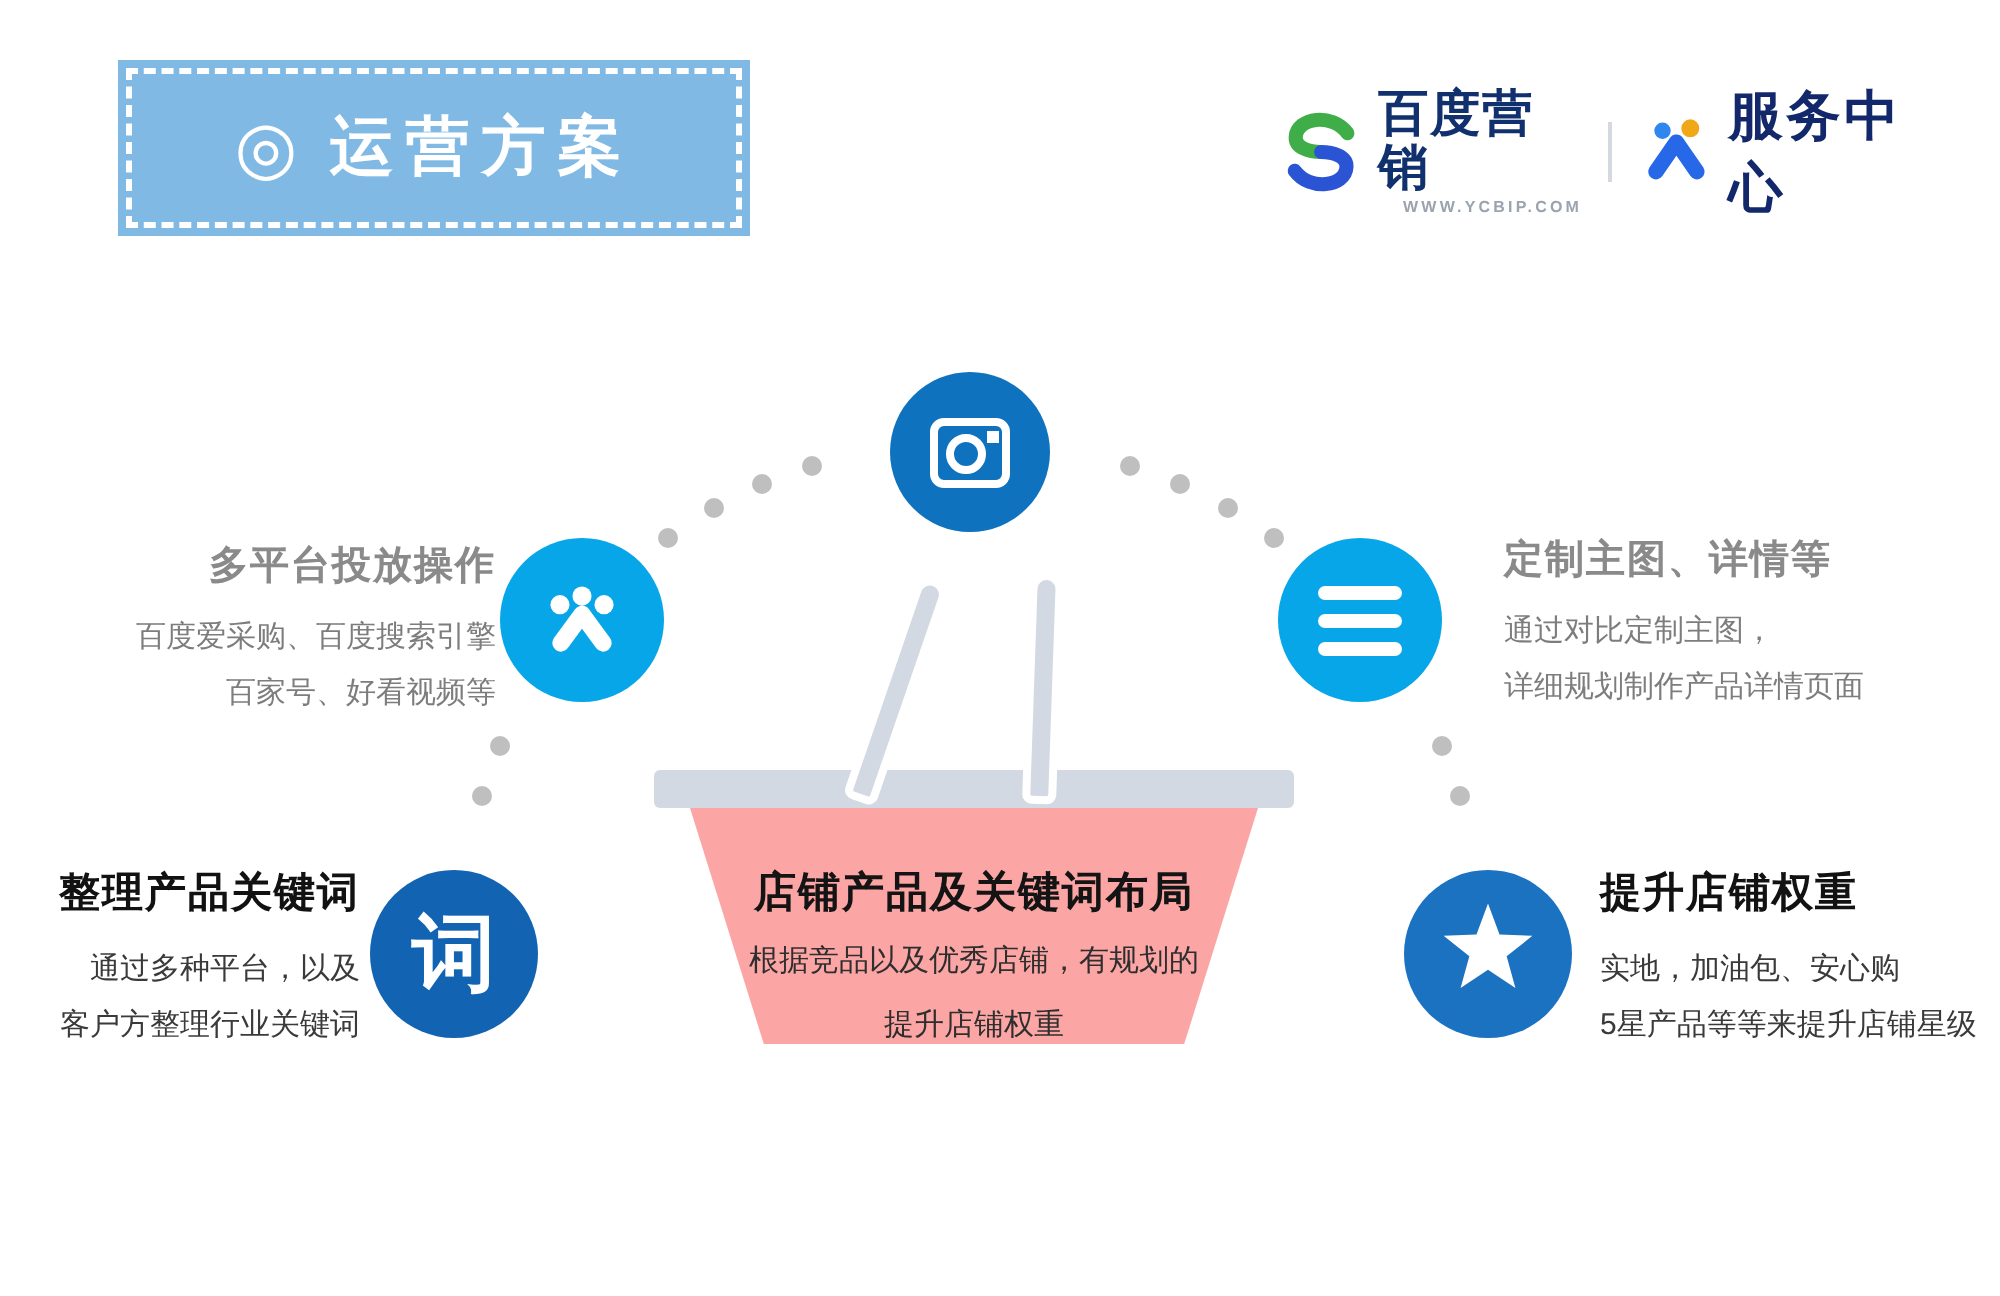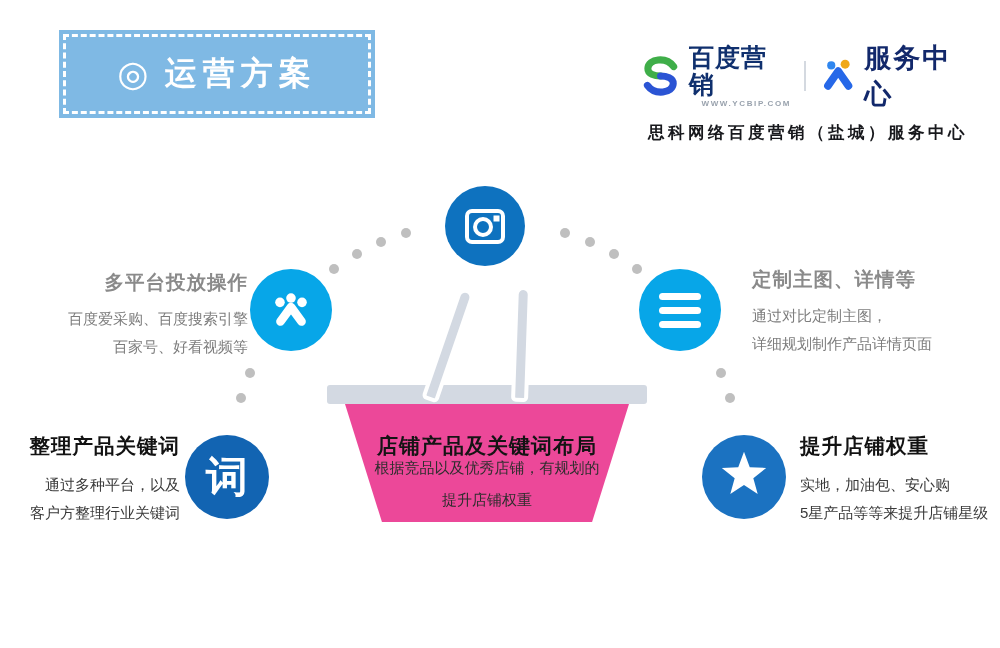--- a/index.html
+++ b/index.html
@@ -77,21 +77,21 @@
     padding-top: 28px;
   }
   .basket-handle {
     position: absolute; width: 17px; z-index: 4;
     border: 4px solid #ffffff;
     border-radius: 9px 9px 5px 5px;
   }
   .handle-left  { left: 440px; top: 286px; height: 118px; transform: rotate(19deg); }
   .handle-right { left: 513px; top: 286px; height: 116px; transform: rotate(2deg); }
   .basket-title { font-size: 21px; font-weight: bold; color: #141414; letter-spacing: 1px; }
-  .basket-line  { font-size: 15px; color: #2e2e2e; line-height: 1.1; }
+  .basket-line  { font-size: 15px; color: #2e2e2e; margin-top: 13px; line-height: 1.1; }
   .basket-line + .basket-line { margin-top: 15px; }
 
   
   .tblock { position: absolute; z-index: 3; }
   .tblock .t-title { font-weight: bold; letter-spacing: 1px; }
   .tblock .t-line { font-size: 15px; line-height: 28px; }
   .tblock-gray .t-title { font-size: 19.5px; color: #8a8a8a; margin-bottom: 9px; }
   .tblock-gray .t-line  { color: #7d7d7d; }
   .tblock-dark .t-title { font-size: 20.5px; color: #121212; margin-bottom: 11px; }
   .tblock-dark .t-line  { color: #3a3a3a; }
@@ -124,42 +124,41 @@
       </div>
       <div class="brand-divider"></div>
       <svg width="40" height="40" viewBox="0 0 48 48">
         <circle cx="15" cy="11" r="5" fill="#2f86ef"></circle>
         <circle cx="32" cy="9.5" r="5.5" fill="#f0a818"></circle>
         <path d="M 11 36 L 23.5 18 L 36 36" fill="none" stroke="#2668e8" stroke-width="9.5" stroke-linecap="round" stroke-linejoin="round"></path>
         <path d="M 23.5 28 L 17 40 L 30 40 Z" fill="#ffffff"></path>
       </svg>
       <span class="brand-product">服务中心</span>
     </div>
-    <div class="brand-tagline">思科网络百度营销（盐城）服务中心</div>
   </div>
 
   <div>
       <div class="dot" style="left: 235.603px; top: 392.928px; background: rgb(191, 191, 191);"></div>
       <div class="dot" style="left: 245.262px; top: 367.765px; background: rgb(191, 191, 191);"></div>
       <div class="dot" style="left: 329.145px; top: 264.178px; background: rgb(191, 191, 191);"></div>
       <div class="dot" style="left: 351.75px; top: 249.498px; background: rgb(191, 191, 191);"></div>
       <div class="dot" style="left: 375.765px; top: 237.262px; background: rgb(191, 191, 191);"></div>
       <div class="dot" style="left: 400.928px; top: 227.603px; background: rgb(191, 191, 191);"></div>
       <div class="dot" style="left: 560.072px; top: 227.603px; background: rgb(191, 191, 191);"></div>
       <div class="dot" style="left: 585.235px; top: 237.262px; background: rgb(191, 191, 191);"></div>
       <div class="dot" style="left: 609.25px; top: 249.498px; background: rgb(191, 191, 191);"></div>
       <div class="dot" style="left: 631.855px; top: 264.178px; background: rgb(191, 191, 191);"></div>
       <div class="dot" style="left: 715.738px; top: 367.765px; background: rgb(191, 191, 191);"></div>
       <div class="dot" style="left: 725.397px; top: 392.928px; background: rgb(191, 191, 191);"></div>
     </div>
 
   <div class="basket-rim" style="background-color: rgb(211, 217, 226);"></div>
   <div class="basket-handle handle-left" style="background-color: rgb(211, 217, 226);"></div>
   <div class="basket-handle handle-right" style="background-color: rgb(211, 217, 226);"></div>
-  <div class="basket-body" style="background-color: #ec4899;">
+  <div class="basket-body" style="background-color: #fca5a5;">
     <div class="basket-title">店铺产品及关键词布局</div>
     <div class="basket-line">根据竞品以及优秀店铺，有规划的</div>
     <div class="basket-line">提升店铺权重</div>
   </div>
 
   <div class="node node-camera" style="background-color: rgb(14, 114, 191);">
     <svg width="48" height="48" viewBox="0 0 48 48">
       <rect x="6" y="9" width="36" height="31" rx="5" fill="none" stroke="#ffffff" stroke-width="4"></rect>
       <circle cx="22" cy="25" r="8" fill="none" stroke="#ffffff" stroke-width="4"></circle>
       <rect x="32.5" y="13.5" width="6" height="6" fill="#ffffff"></rect>

